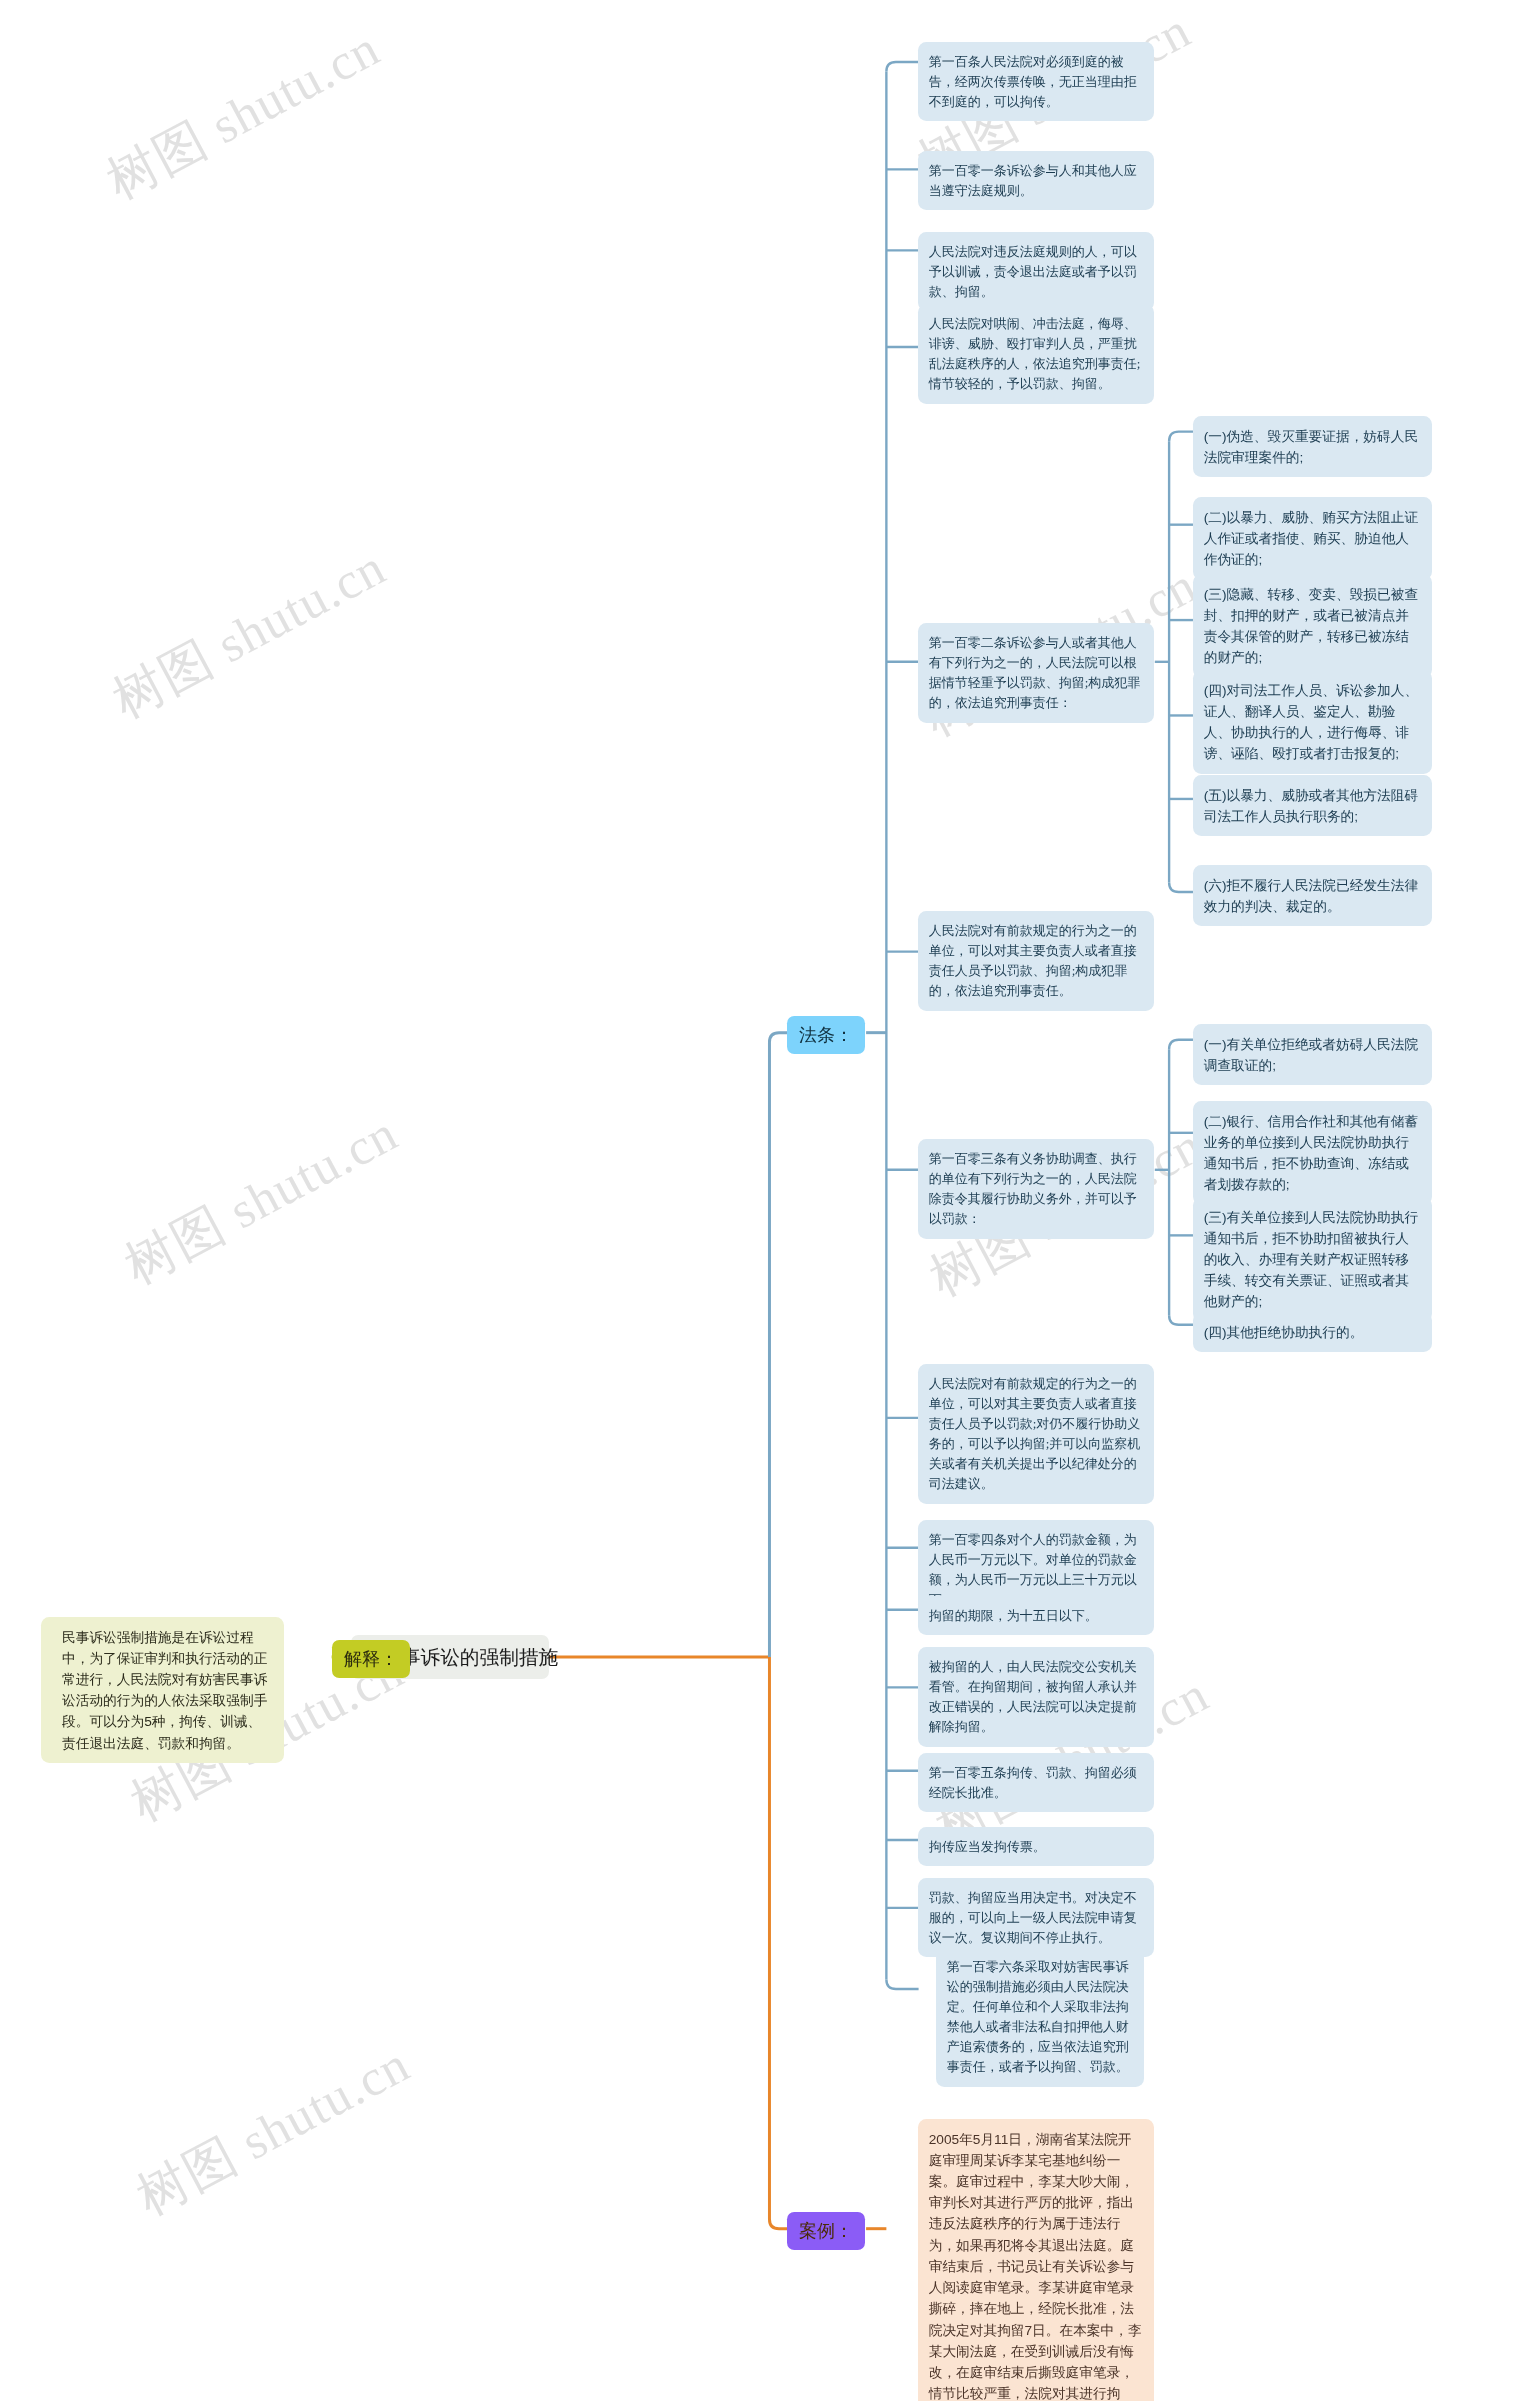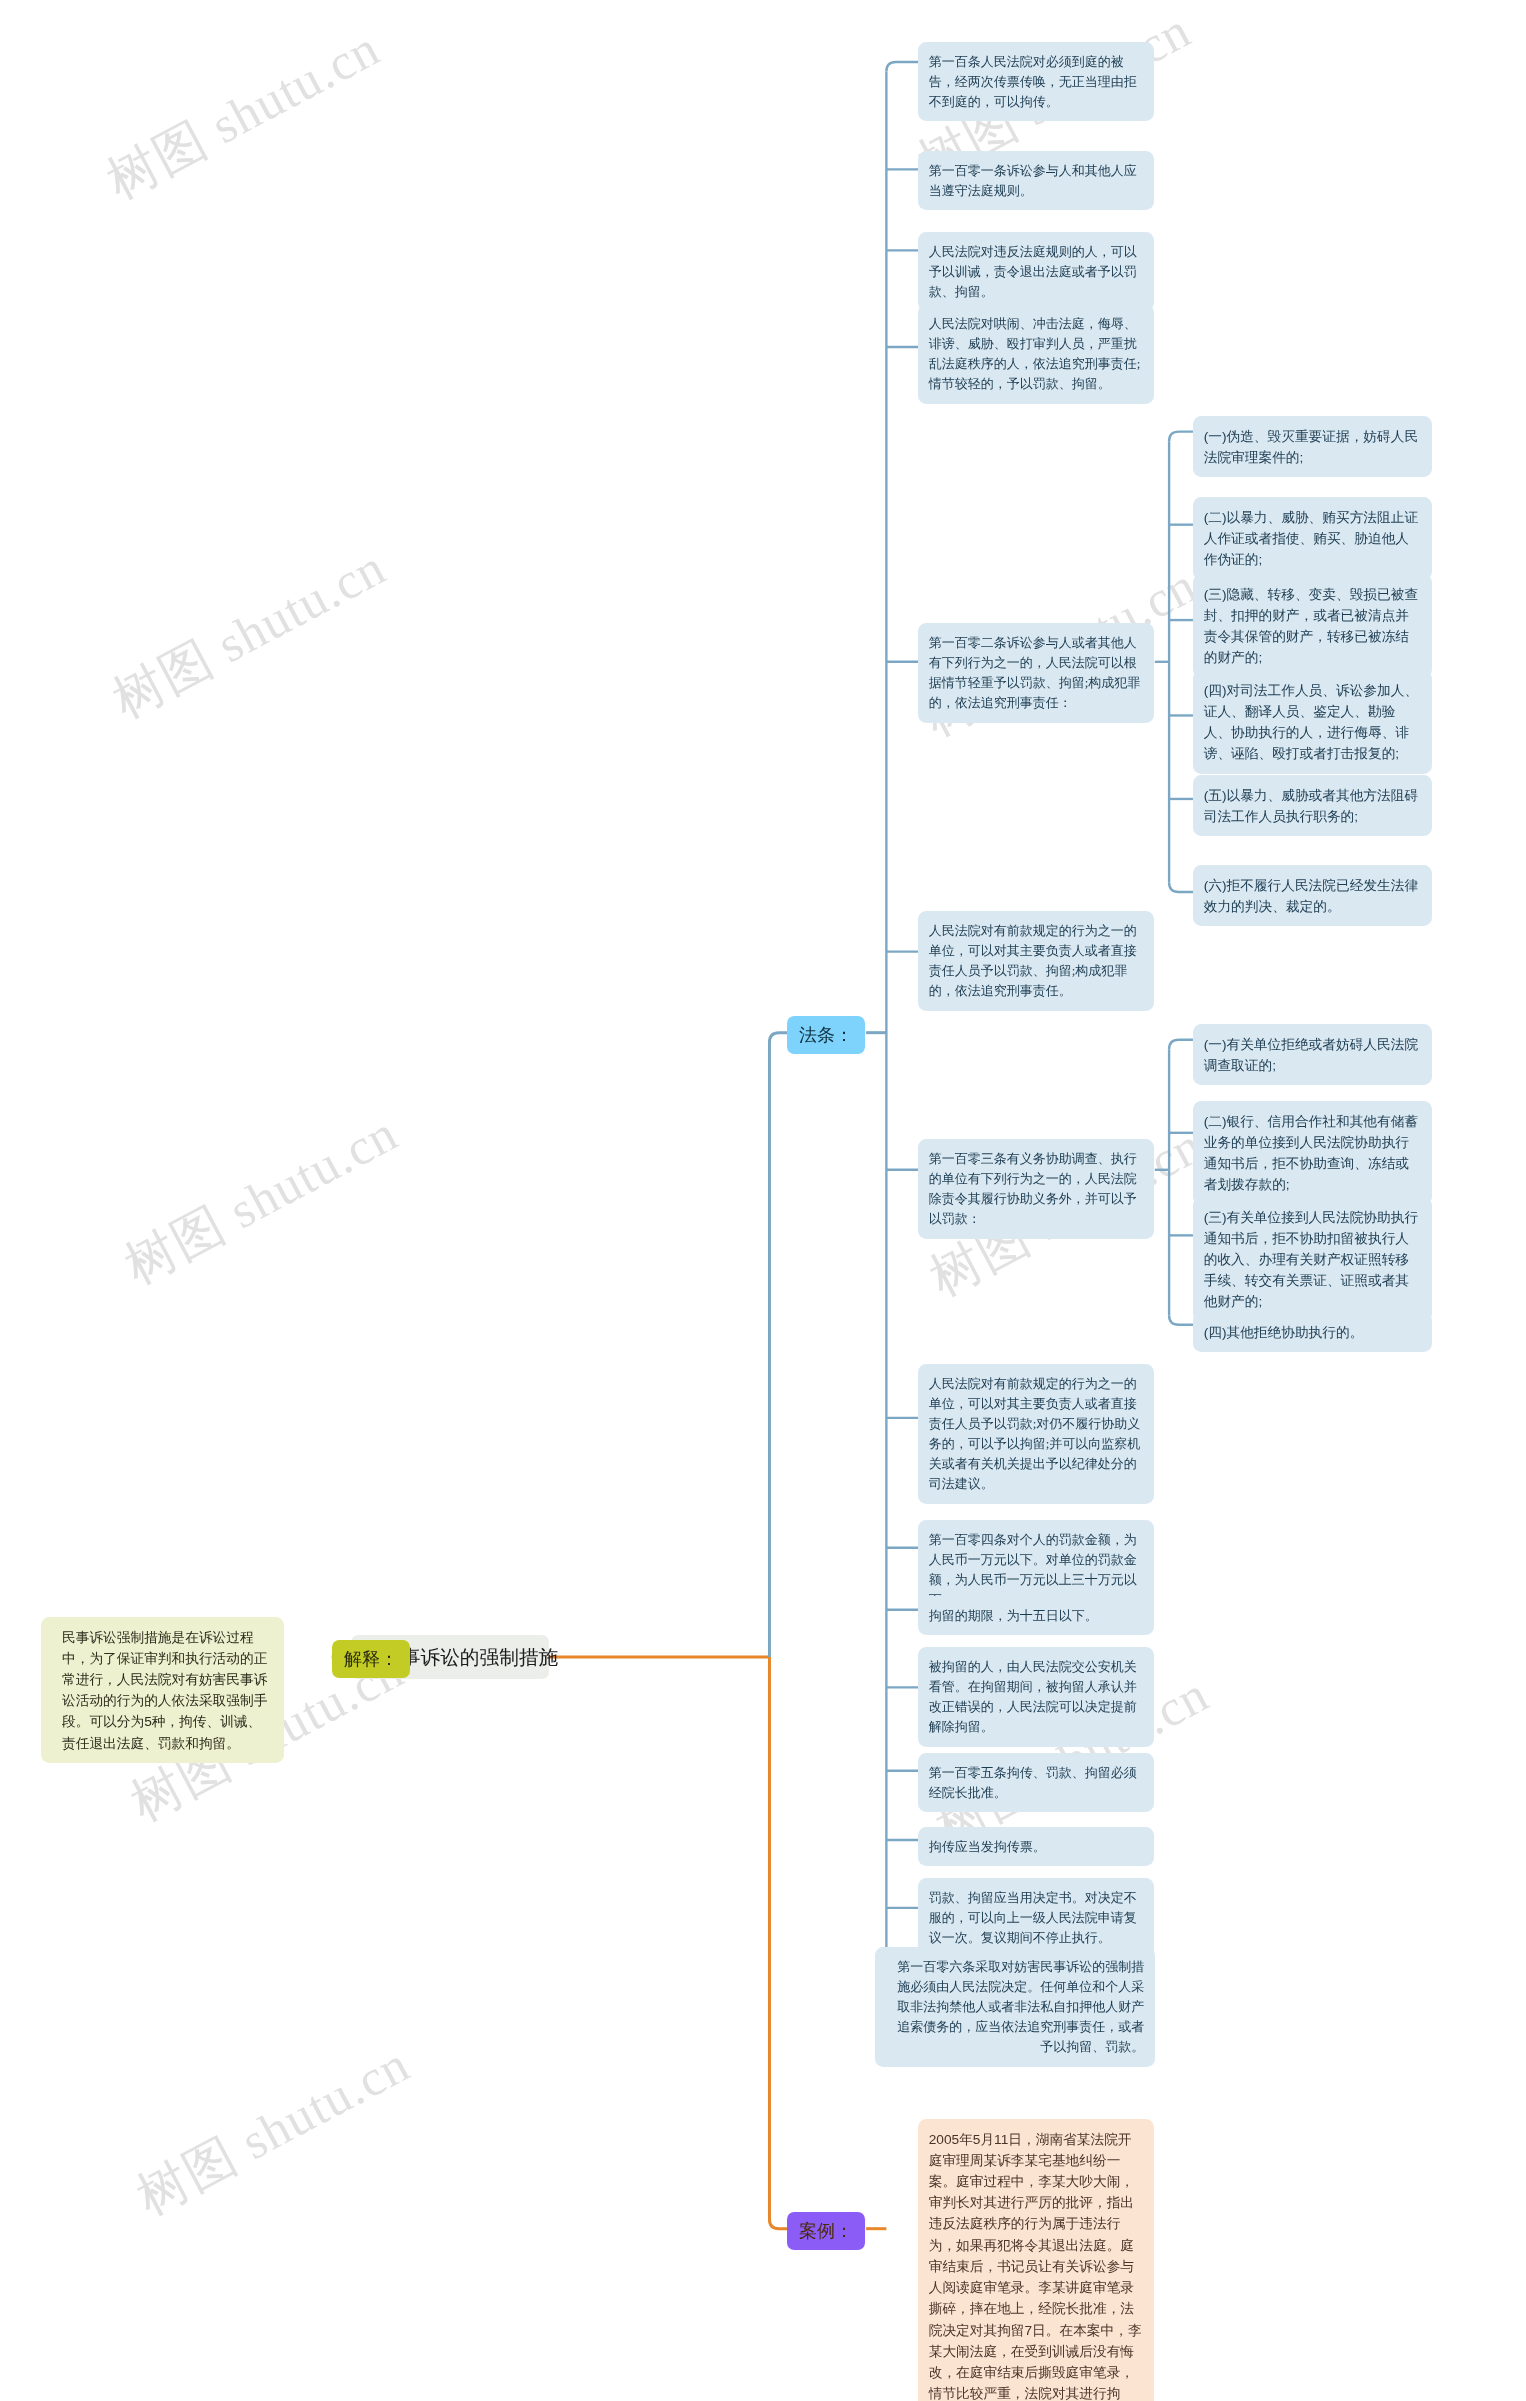--- a/index.html
+++ b/index.html
@@ -182,18 +182,18 @@
   <div class="node n-blue lv2" style="left:1193px; top:1197px; width:239px;">(三)有关单位接到人民法院协助执行通知书后，拒不协助扣留被执行人的收入、办理有关财产权证照转移手续、转交有关票证、证照或者其他财产的;</div>
   <div class="node n-blue lv2" style="left:1193px; top:1312px; width:239px;">(四)其他拒绝协助执行的。</div>
 
   <div class="node n-blue lv1" style="left:918px; top:1364px; width:236px;">人民法院对有前款规定的行为之一的单位，可以对其主要负责人或者直接责任人员予以罚款;对仍不履行协助义务的，可以予以拘留;并可以向监察机关或者有关机关提出予以纪律处分的司法建议。</div>
   <div class="node n-blue lv1" style="left:918px; top:1520px; width:236px;">第一百零四条对个人的罚款金额，为人民币一万元以下。对单位的罚款金额，为人民币一万元以上三十万元以下。</div>
   <div class="node n-blue lv1" style="left:918px; top:1596px; width:236px;">拘留的期限，为十五日以下。</div>
   <div class="node n-blue lv1" style="left:918px; top:1647px; width:236px;">被拘留的人，由人民法院交公安机关看管。在拘留期间，被拘留人承认并改正错误的，人民法院可以决定提前解除拘留。</div>
   <div class="node n-blue lv1" style="left:918px; top:1753px; width:236px;">第一百零五条拘传、罚款、拘留必须经院长批准。</div>
   <div class="node n-blue lv1" style="left:918px; top:1827px; width:236px;">拘传应当发拘传票。</div>
   <div class="node n-blue lv1" style="left:918px; top:1878px; width:236px;">罚款、拘留应当用决定书。对决定不服的，可以向上一级人民法院申请复议一次。复议期间不停止执行。</div>
-  <div class="node n-blue lv1" style="left:875px; top:1947px; width:280px;text-align:right;">第一百零六条采取对妨害民事诉讼的强制措施必须由人民法院决定。任何单位和个人采取非法拘禁他人或者非法私自扣押他人财产追索债务的，应当依法追究刑事责任，或者予以拘留、罚款。</div>
+  <div class="node n-blue lv1" style="left:936px; top:1947px; width:208px;">第一百零六条采取对妨害民事诉讼的强制措施必须由人民法院决定。任何单位和个人采取非法拘禁他人或者非法私自扣押他人财产追索债务的，应当依法追究刑事责任，或者予以拘留、罚款。</div>
 
   <div class="node n-peach" id="case-node" style="left:918px; top:2119px; width:236px;">2005年5月11日，湖南省某法院开庭审理周某诉李某宅基地纠纷一案。庭审过程中，李某大吵大闹，审判长对其进行严厉的批评，指出违反法庭秩序的行为属于违法行为，如果再犯将令其退出法庭。庭审结束后，书记员让有关诉讼参与人阅读庭审笔录。李某讲庭审笔录撕碎，摔在地上，经院长批准，法院决定对其拘留7日。在本案中，李某大闹法庭，在受到训诫后没有悔改，在庭审结束后撕毁庭审笔录，情节比较严重，法院对其进行拘留，只有如此，才能为维护人民法院得罪严和民事诉讼的正常秩序。</div>
 
 </div>
 
 
 </body></html>

